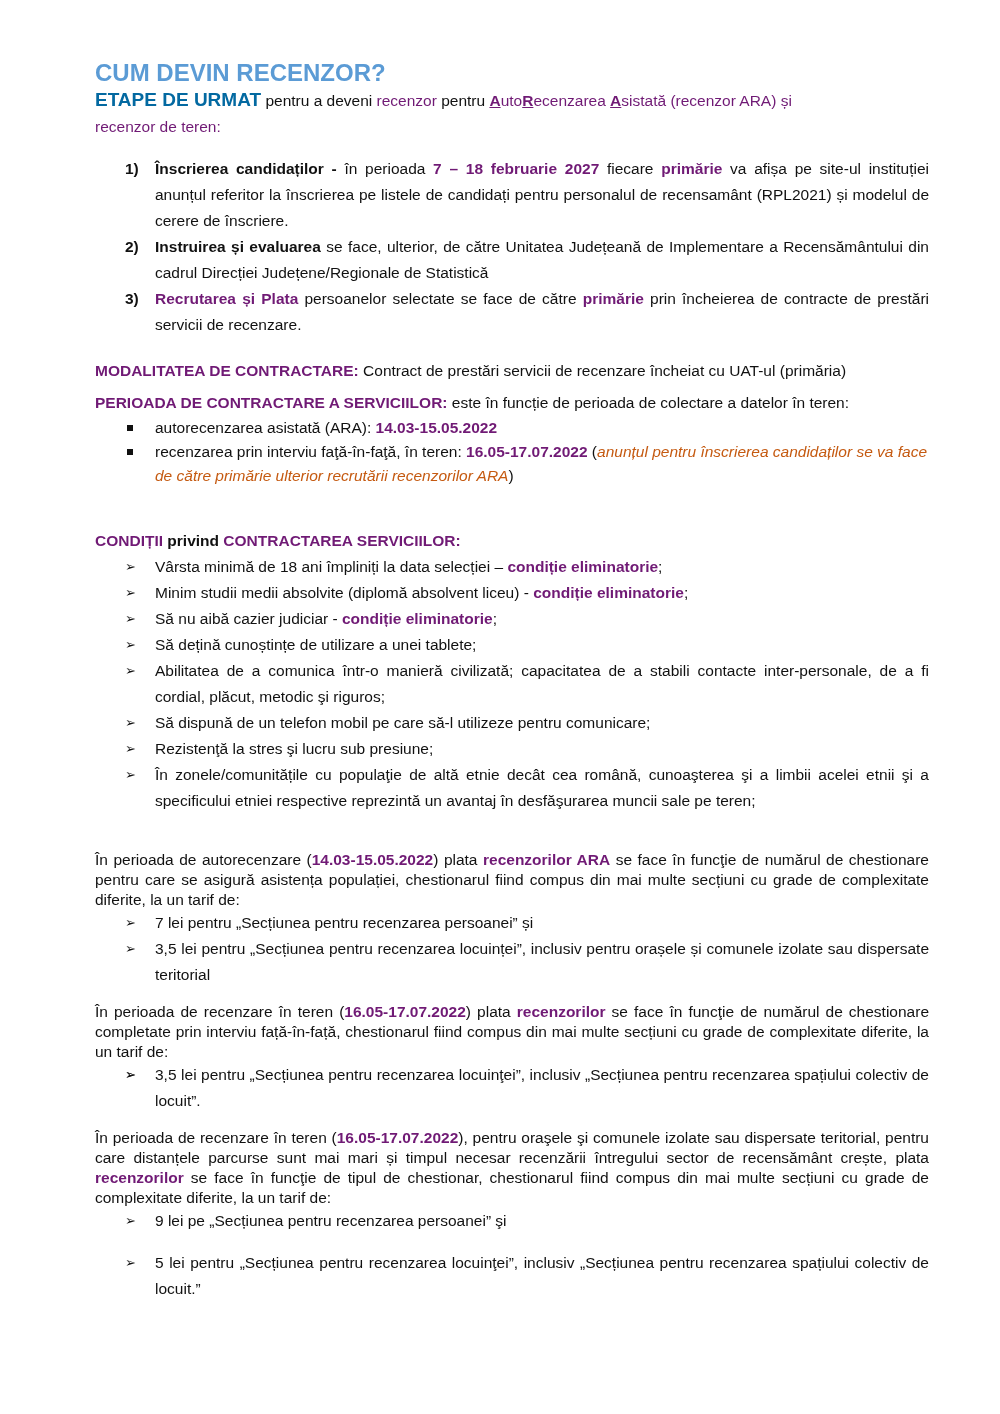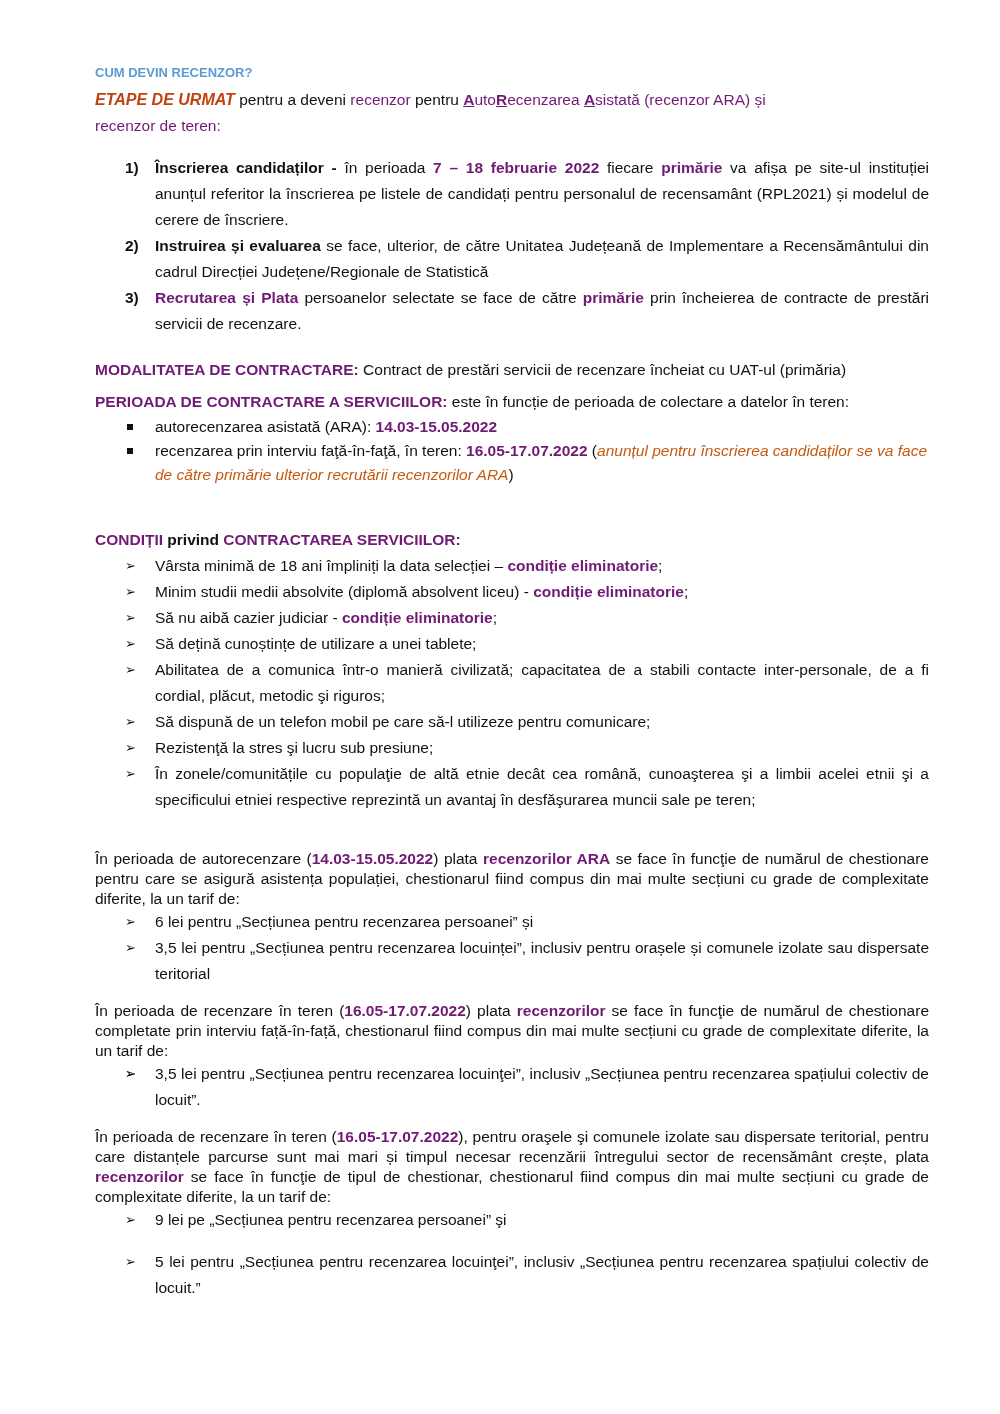--- a/index.html
+++ b/index.html
@@ -6,23 +6,23 @@
   body {
     width: 1000px; height: 1414px; position: relative; overflow: hidden;
     font-family: "Liberation Sans", sans-serif; color: #111111;
   }
   .page { position: absolute; left: 95px; top: 60px; width: 834px; }
   .blue { color: #701a75; }
   .orange { color: #c55a11; font-style: italic; }
   .bold { font-weight: bold; }
   .ital { }
   .u { text-decoration: underline; font-weight: bold; }
-  .title { font-size: 13px; font-weight: bold; color: #5b9bd5; line-height: 26px; }
+  .title { font-size: 24px; font-weight: bold; color: #5b9bd5; line-height: 26px; }
   .sub { font-size: 15.5px; line-height: 26px; margin-top: 1px; }
-  .sub .big { font-size: 16px; font-weight: bold; color: #c2410c; font-style: italic; }
+  .sub .big { font-size: 19px; font-weight: bold; color: #0369a1; }
   .p { font-size: 15.5px; line-height: 20px; text-align: justify; }
   ol.steps { list-style: none; padding: 0; margin: 16px 0 0 0; }
   ol.steps li { position: relative; padding-left: 60px; font-size: 15.5px; line-height: 26px; text-align: justify; }
   ol.steps li .num { position: absolute; left: 30px; top: 0; font-weight: bold; }
   .section { margin-top: 18px; font-size: 15.5px; line-height: 26px; }
   ul.sq { list-style: none; margin: 0; padding: 0; }
   ul.sq li { position: relative; padding-left: 60px; font-size: 15.5px; line-height: 24px; }
   ul.sq li .mk { position: absolute; left: 32px; top: 9px; width: 6px; height: 6px; background: #111; }
   ul.arrow { list-style: none; margin: 0; padding: 0; }
   ul.arrow li { position: relative; padding-left: 60px; font-size: 15.5px; line-height: 26px; text-align: justify; }
@@ -37,21 +37,21 @@
 
   <div class="title">CUM DEVIN RECENZOR?</div>
   <div class="sub">
     <span class="big">ETAPE DE URMAT</span><span> pentru a deveni </span><span class="blue">recenzor</span><span> pentru </span><span class="blue u">A</span><span class="blue">uto</span><span class="blue u">R</span><span class="blue">ecenzarea </span><span class="blue u">A</span><span class="blue">sistată (recenzor ARA)</span><span class="blue"> și</span><br>
     <span class="blue">recenzor de teren:</span>
   </div>
 
   <ol class="steps">
     <li>
       <span class="num">1)</span>
-      <span class="bold">Înscrierea candidaților -</span><span> în perioada </span><span class="blue bold">7 – 18 februarie 2022</span><span> fiecare </span><span class="blue bold">primărie</span><span> va afișa pe site-ul instituției anunțul referitor la înscrierea pe listele de candidați pentru personalul de recensamânt (RPL2021) și modelul de cerere de înscriere.</span>
+      <span class="bold">Înscrierea candidaților -</span><span> în perioada </span><span class="blue bold">7 – 18 februarie 2027</span><span> fiecare </span><span class="blue bold">primărie</span><span> va afișa pe site-ul instituției anunțul referitor la înscrierea pe listele de candidați pentru personalul de recensamânt (RPL2021) și modelul de cerere de înscriere.</span>
     </li>
     <li>
       <span class="num">2)</span>
       <span class="bold">Instruirea și evaluarea</span><span> se face, ulterior, de către Unitatea Județeană de Implementare a Recensământului din cadrul Direcției Județene/Regionale de Statistică</span>
     </li>
     <li>
       <span class="num">3)</span>
       <span class="blue bold">Recrutarea și Plata</span><span> persoanelor selectate se face de către </span><span class="blue bold">primărie</span><span> prin încheierea de contracte de prestări servicii de recenzare.</span>
     </li>
   </ol>
@@ -84,21 +84,21 @@
     </ul>
   </div>
 
   <div class="gap-lg"></div>
 
   <div class="section" style="margin-top:8px">
     <div class="p">
       <span>În perioada de autorecenzare (</span><span class="blue bold">14.03-15.05.2022</span><span>) plata </span><span class="blue bold">recenzorilor ARA</span><span> se face în funcţie de numărul de chestionare pentru care se asigură asistența populației, chestionarul fiind compus din mai multe secțiuni cu grade de complexitate diferite, la un tarif de:</span>
     </div>
     <ul class="arrow">
-      <li><span class="mk">➢</span><span>6 lei pentru „Secțiunea pentru recenzarea persoanei” și</span></li>
+      <li><span class="mk">➢</span><span>7 lei pentru „Secțiunea pentru recenzarea persoanei” și</span></li>
       <li><span class="mk">➢</span><span>3,5 lei pentru „Secțiunea pentru recenzarea locuinței”, inclusiv pentru orașele și comunele izolate sau dispersate teritorial</span></li>
     </ul>
 
     <div class="gap-md"></div>
     <div class="p">
       <span>În perioada de recenzare în teren (</span><span class="blue bold">16.05-17.07.2022</span><span>) plata </span><span class="blue bold">recenzorilor</span><span> se face în funcţie de numărul de chestionare completate prin interviu față-în-față, chestionarul fiind compus din mai multe secțiuni cu grade de complexitate diferite, la un tarif de:</span>
     </div>
     <ul class="arrow">
       <li><span class="mk">➢</span></li>
       <li><span class="mk">➢</span><span>3,5 lei pentru „Secțiunea pentru recenzarea locuinţei”, inclusiv „Secțiunea pentru recenzarea spațiului colectiv de locuit”.</span></li>

